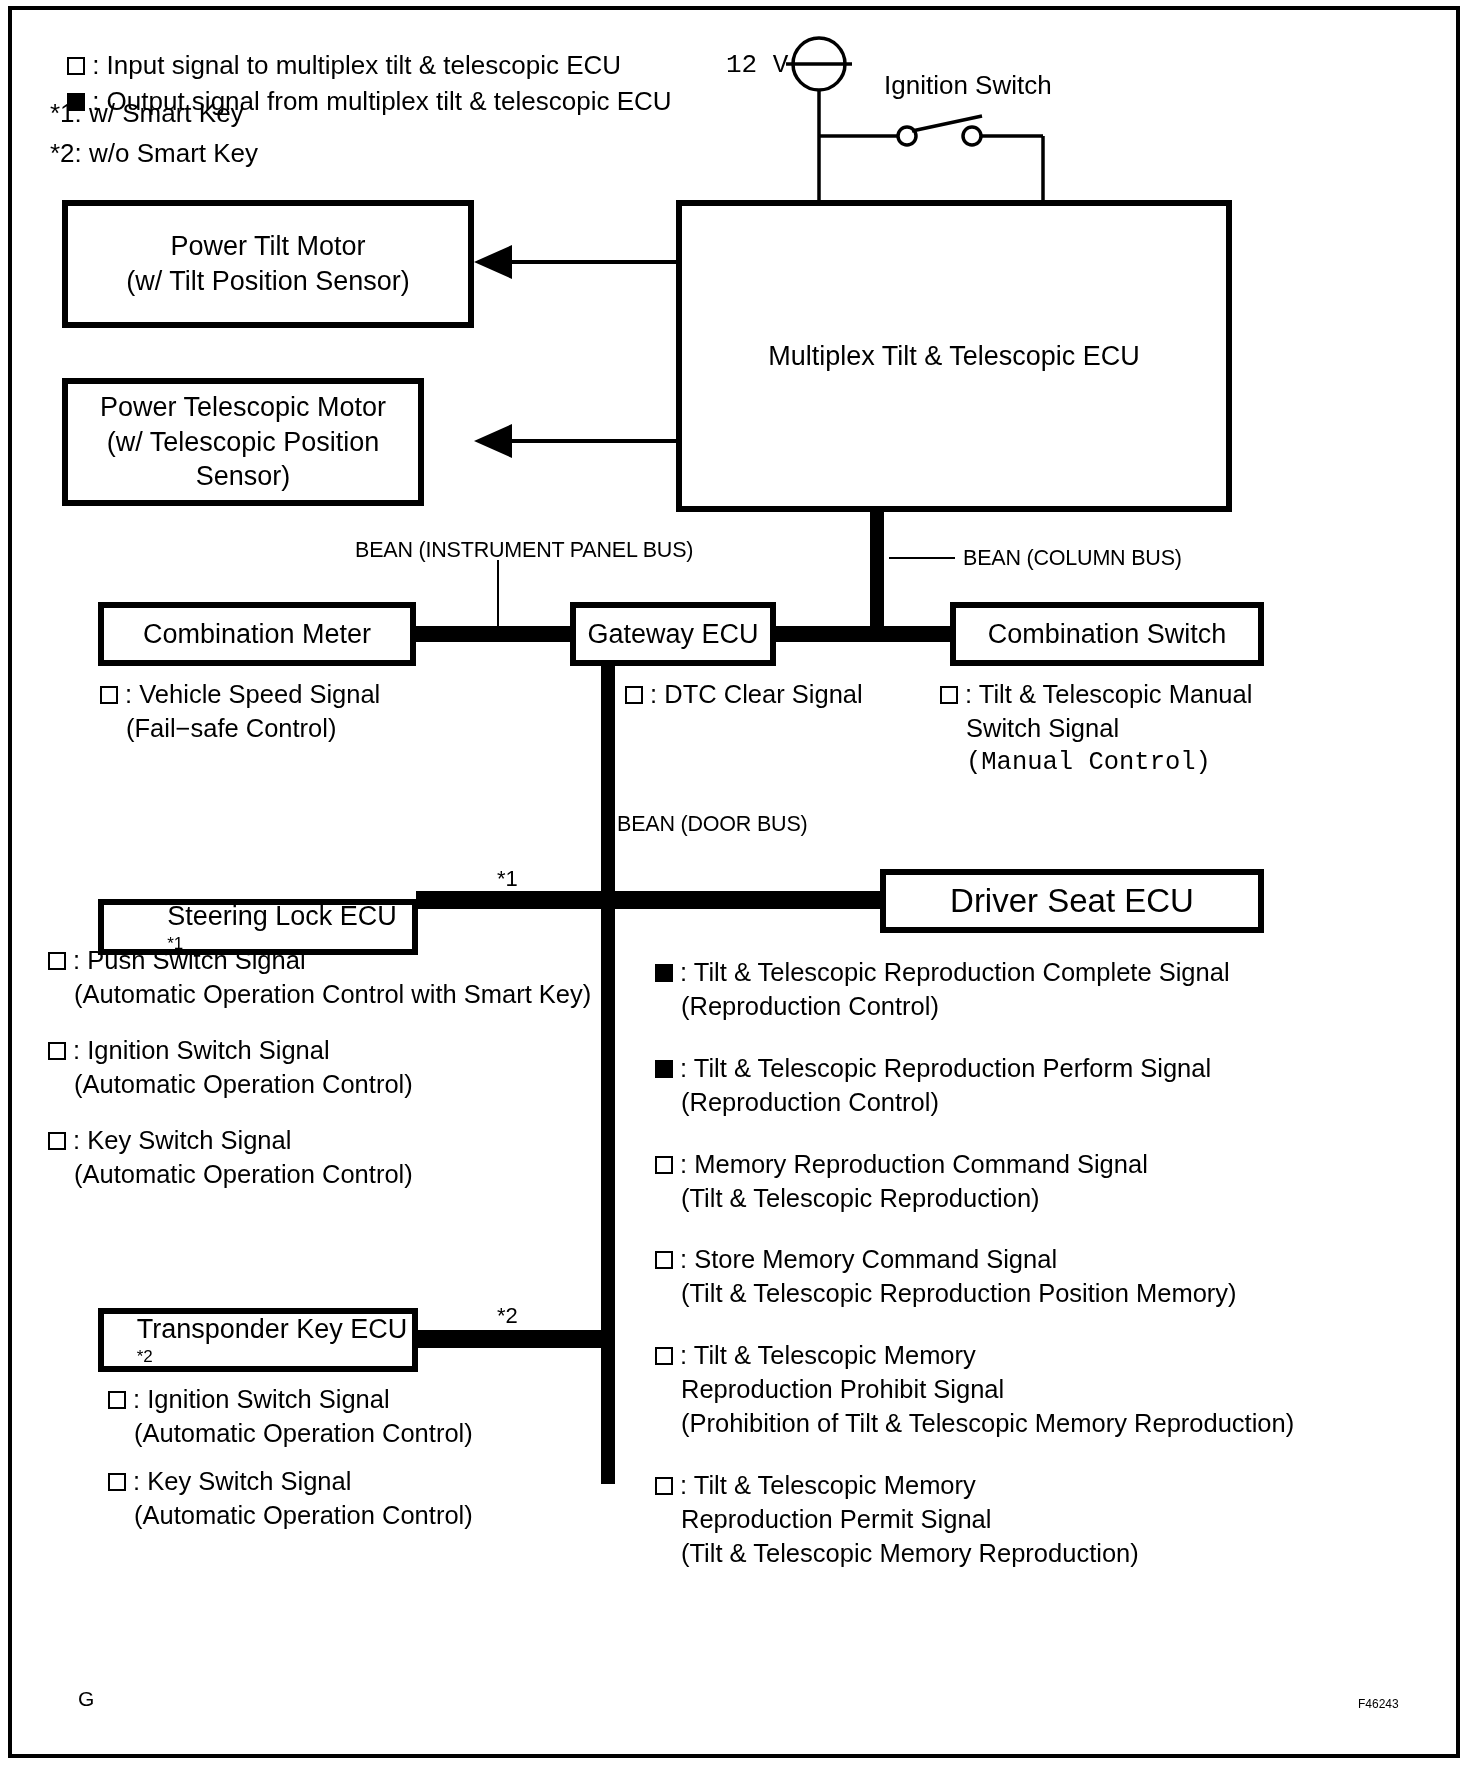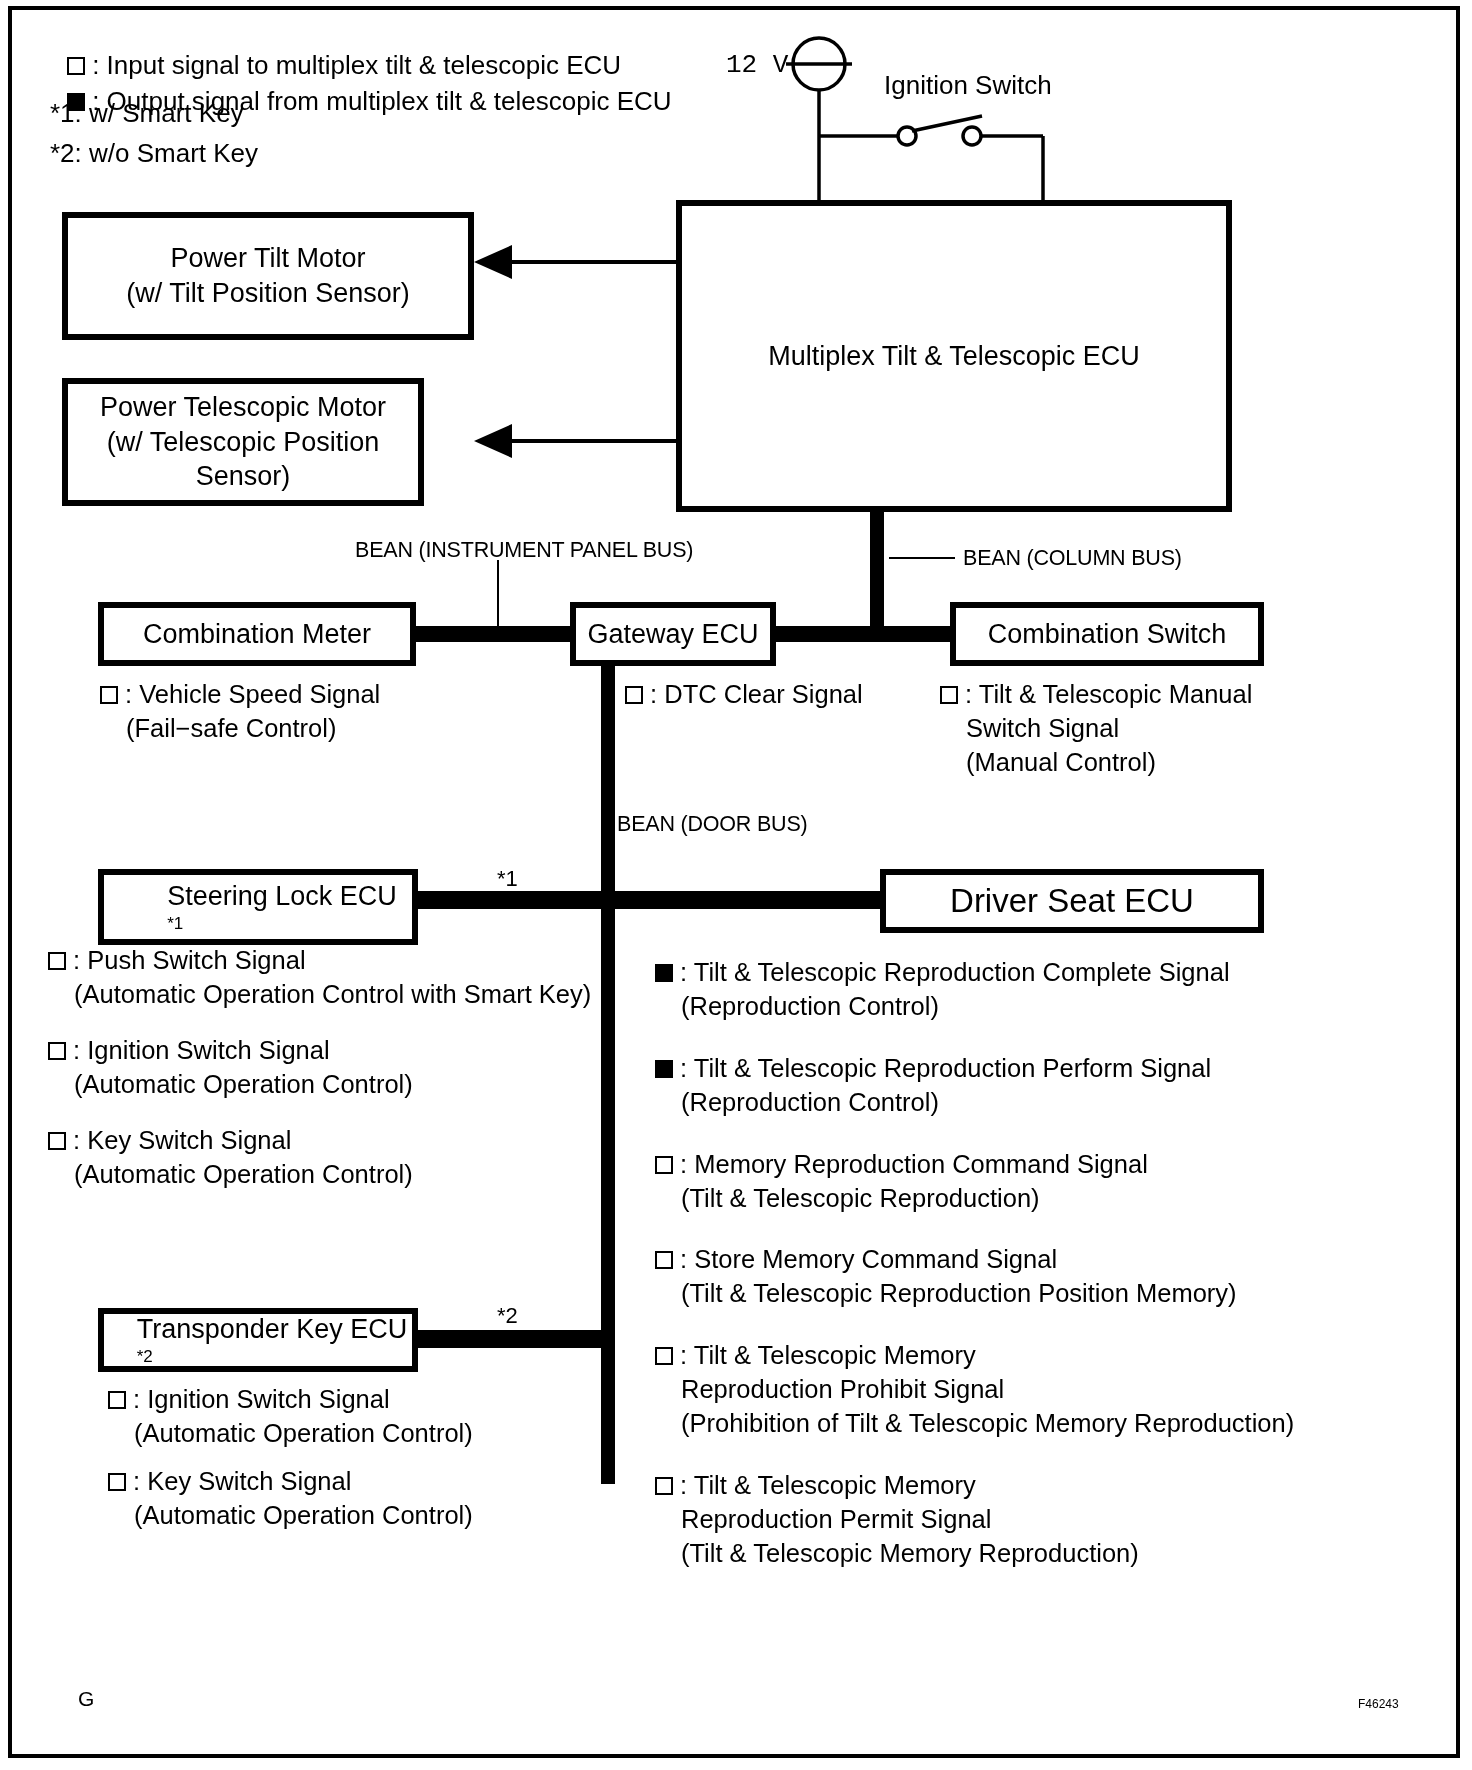--- a/index.html
+++ b/index.html
@@ -53,21 +53,21 @@
 
     <circle cx="907" cy="136" r="9" fill="#fff" stroke="#000" stroke-width="3.5"></circle>
     <circle cx="972" cy="136" r="9" fill="#fff" stroke="#000" stroke-width="3.5"></circle>
 
     <line x1="912" y1="131" x2="982" y2="116" stroke="#000" stroke-width="3.5"></line>
 
     <line x1="981" y1="136" x2="1043" y2="136" stroke="#000" stroke-width="3.5"></line>
     <line x1="1043" y1="136" x2="1043" y2="200" stroke="#000" stroke-width="3.5"></line>
   </svg>
 
-  <div class="box" style="left:62px;top:200px;width:412px;height:128px;margin-top:12px;">
+  <div class="box" style="left:62px;top:200px;width:412px;height:128px;">
     <span style="font-size:27px;">
       <span>Power Tilt Motor</span>
       <span>(w/ Tilt Position Sensor)</span>
     </span>
   </div>
 
   <div class="box" style="left:62px;top:378px;width:362px;height:128px;">
     <span style="font-size:27px;">
       <span>Power Telescopic Motor</span>
       <span>(w/ Telescopic Position Sensor)</span>
@@ -108,21 +108,21 @@
 
   <div class="box" style="left:950px;top:602px;width:314px;height:64px;">
     <span style="font-size:27px;">Combination Switch</span>
   </div>
 
   <div class="bus" style="left:601px;top:664px;width:14px;height:820px;"></div>
   <div class="bus" style="left:416px;top:891px;width:200px;height:18px;"></div>
   <div class="bus" style="left:601px;top:891px;width:284px;height:18px;"></div>
   <div class="bus" style="left:416px;top:1330px;width:198px;height:18px;"></div>
 
-  <div class="box left" style="left:98px;top:869px;width:320px;height:76px;padding-left:48px;">
+  <div class="box left" style="left:98px;top:899px;width:320px;height:56px;padding-left:48px;">
     <span style="font-size:27px;">
         <span>Steering Lock ECU</span>
         <span class="sup">*1</span>
       </span>
   </div>
 
   <div class="box" style="left:880px;top:869px;width:384px;height:64px;">
     <span style="font-size:33px;">Driver Seat ECU</span>
   </div>
 
@@ -131,20 +131,20 @@
         <span>Transponder Key ECU</span>
         <span class="sup">*2</span>
       </span>
   </div>
 
   <div class="starlab" style="left:497px;top:866px;">*1</div>
   <div class="starlab" style="left:497px;top:1303px;">*2</div>
 
   <div class="sig" id="sig-combination-meter" style="left:100px;top:678px;"><div style="margin-bottom: 0px;"><div><span class="sq"></span><span> : </span><span>Vehicle Speed Signal</span></div><div class="hang" style="padding-left: 26px;">(Fail−safe Control)</div></div></div>
   <div class="sig" id="sig-gateway-ecu" style="left:625px;top:678px;"><div style="margin-bottom: 0px;"><div><span class="sq"></span><span> : </span><span>DTC Clear Signal</span></div></div></div>
-  <div class="sig" id="sig-combination-switch" style="left:940px;top:678px;"><div style="margin-bottom: 0px;"><div><span class="sq"></span><span> : </span><span>Tilt &amp; Telescopic Manual</span></div><div class="hang" style="padding-left: 26px;">Switch Signal</div><div class="hang" style="padding-left: 26px;">(Manual Control)</div></div></div>
+  <div class="sig" id="sig-combination-switch" style="left:940px;top:678px;"><div style="margin-bottom: 0px;"><div><span class="sq"></span><span> : </span><span>Tilt &amp; Telescopic Manual</span></div><div class="hang" style="padding-left: 26px;">Switch Signal</div><div class="hang" style="padding-left: 26px; font-family: Liberation Mono, monospace;">(Manual Control)</div></div></div>
   <div class="sig" id="sig-steering-lock-ecu" style="left:48px;top:944px;"><div style="margin-bottom: 22px;"><div><span class="sq"></span><span> : </span><span>Push Switch Signal</span></div><div class="hang" style="padding-left: 26px;">(Automatic Operation Control with Smart Key)</div></div><div style="margin-bottom: 22px;"><div><span class="sq"></span><span> : </span><span>Ignition Switch Signal</span></div><div class="hang" style="padding-left: 26px;">(Automatic Operation Control)</div></div><div style="margin-bottom: 0px;"><div><span class="sq"></span><span> : </span><span>Key Switch Signal</span></div><div class="hang" style="padding-left: 26px;">(Automatic Operation Control)</div></div></div>
   <div class="sig" id="sig-transponder-key-ecu" style="left:108px;top:1383px;"><div style="margin-bottom: 14px;"><div><span class="sq"></span><span> : </span><span>Ignition Switch Signal</span></div><div class="hang" style="padding-left: 26px;">(Automatic Operation Control)</div></div><div style="margin-bottom: 0px;"><div><span class="sq"></span><span> : </span><span>Key Switch Signal</span></div><div class="hang" style="padding-left: 26px;">(Automatic Operation Control)</div></div></div>
   <div class="sig" id="sig-driver-seat-ecu" style="left:655px;top:956px;"><div style="margin-bottom: 28px;"><div><span class="sq filled"></span><span> : </span><span>Tilt &amp; Telescopic Reproduction Complete Signal</span></div><div class="hang" style="padding-left: 26px;">(Reproduction Control)</div></div><div style="margin-bottom: 28px;"><div><span class="sq filled"></span><span> : </span><span>Tilt &amp; Telescopic Reproduction Perform Signal</span></div><div class="hang" style="padding-left: 26px;">(Reproduction Control)</div></div><div style="margin-bottom: 28px;"><div><span class="sq"></span><span> : </span><span>Memory Reproduction Command Signal</span></div><div class="hang" style="padding-left: 26px;">(Tilt &amp; Telescopic Reproduction)</div></div><div style="margin-bottom: 28px;"><div><span class="sq"></span><span> : </span><span>Store Memory Command Signal</span></div><div class="hang" style="padding-left: 26px;">(Tilt &amp; Telescopic Reproduction Position Memory)</div></div><div style="margin-bottom: 28px;"><div><span class="sq"></span><span> : </span><span>Tilt &amp; Telescopic Memory</span></div><div class="hang" style="padding-left: 26px;">Reproduction Prohibit Signal</div><div class="hang" style="padding-left: 26px;">(Prohibition of Tilt &amp; Telescopic Memory Reproduction)</div></div><div style="margin-bottom: 0px;"><div><span class="sq"></span><span> : </span><span>Tilt &amp; Telescopic Memory</span></div><div class="hang" style="padding-left: 26px;">Reproduction Permit Signal</div><div class="hang" style="padding-left: 26px;">(Tilt &amp; Telescopic Memory Reproduction)</div></div></div>
 
   <div class="txt" style="left:78px;top:1688px;font-size:21px;">G</div>
   <div class="txt" style="left:1358px;top:1698px;font-size:12px;">F46243</div>
 </div>
 
 </body></html>

